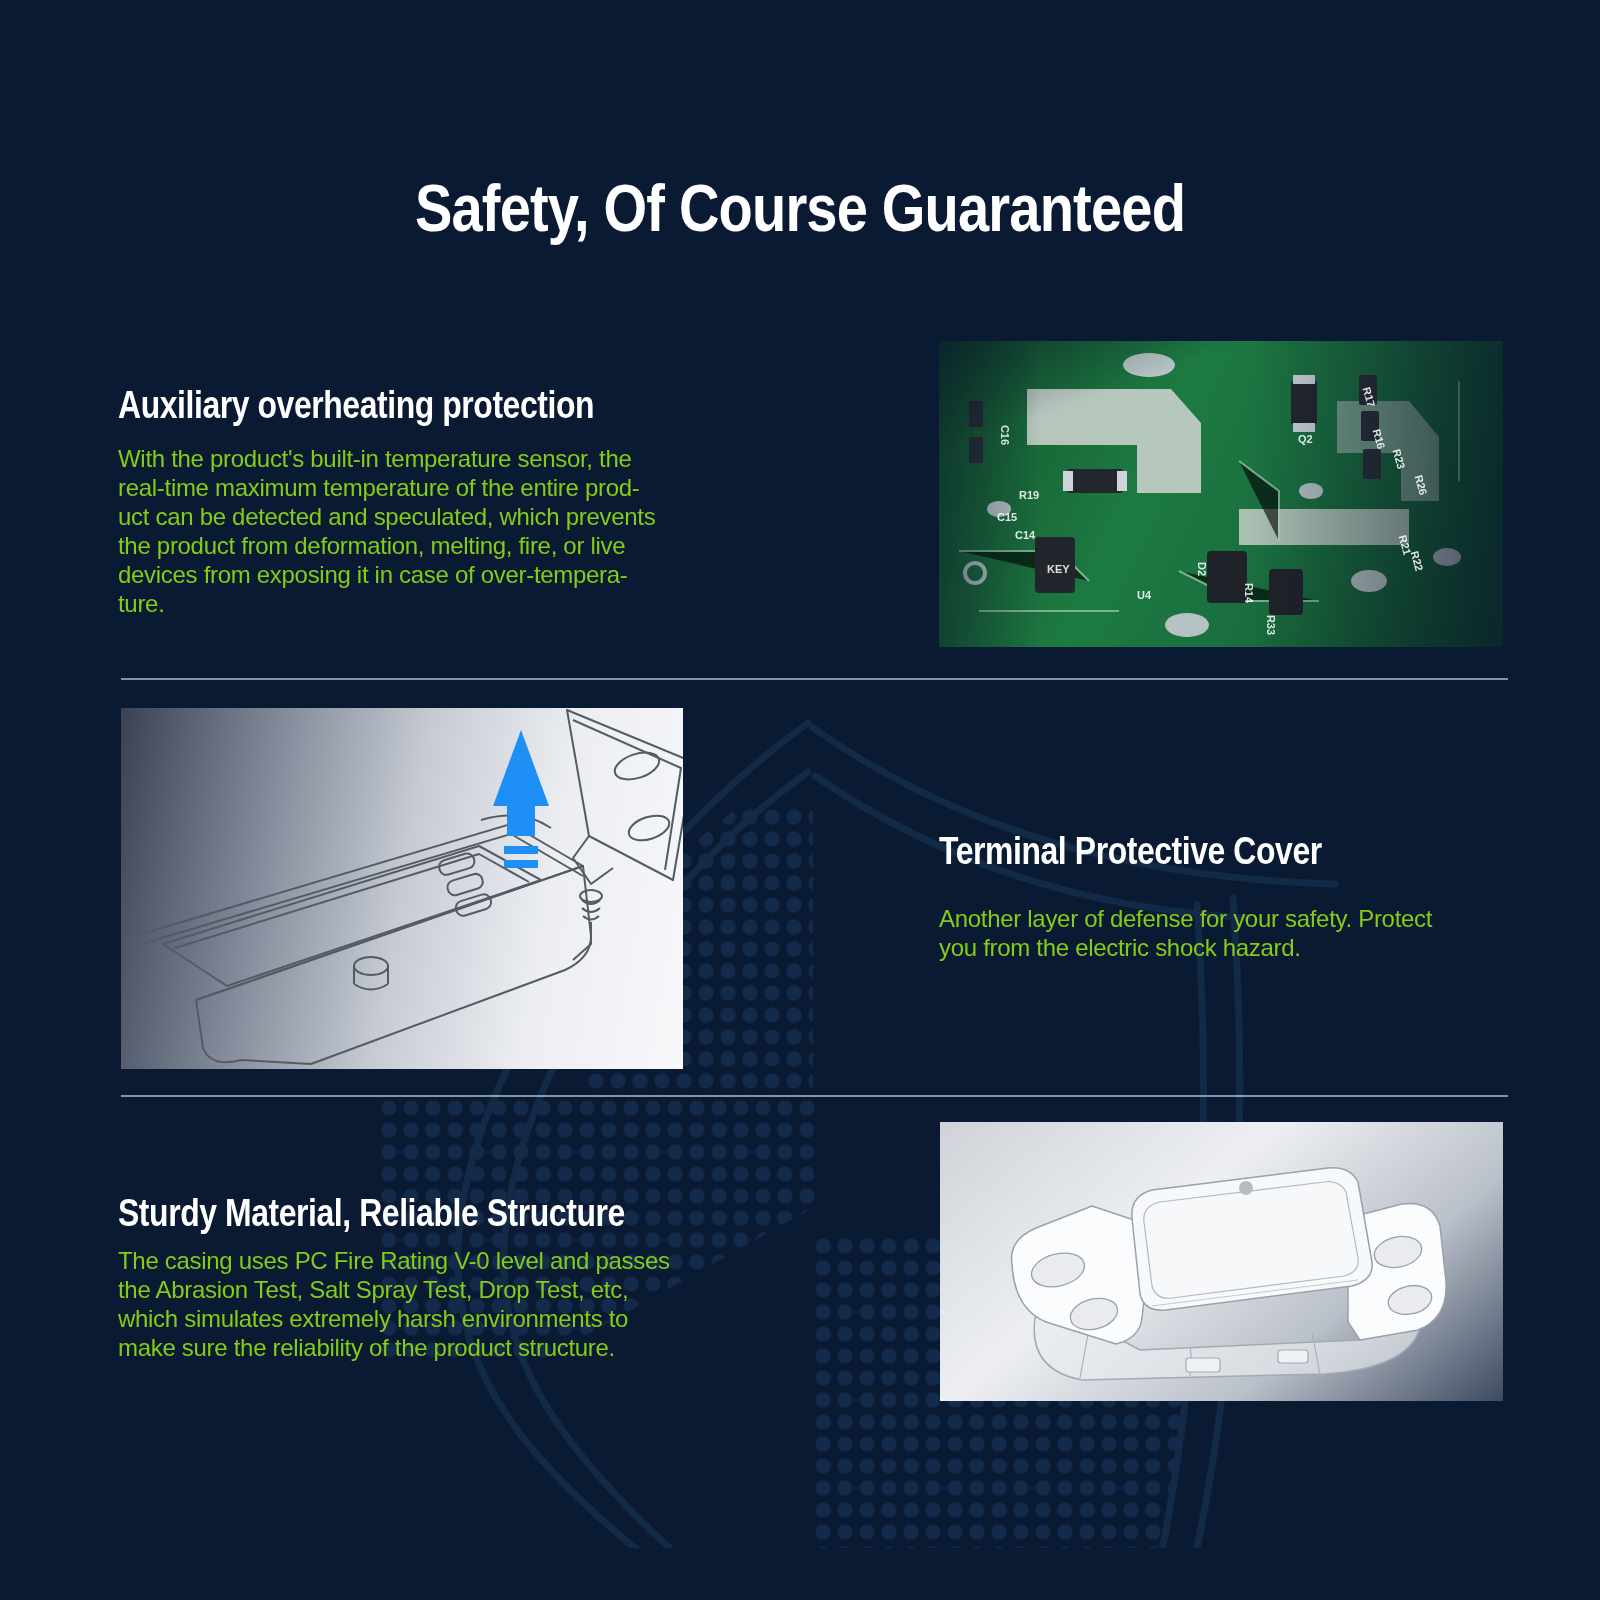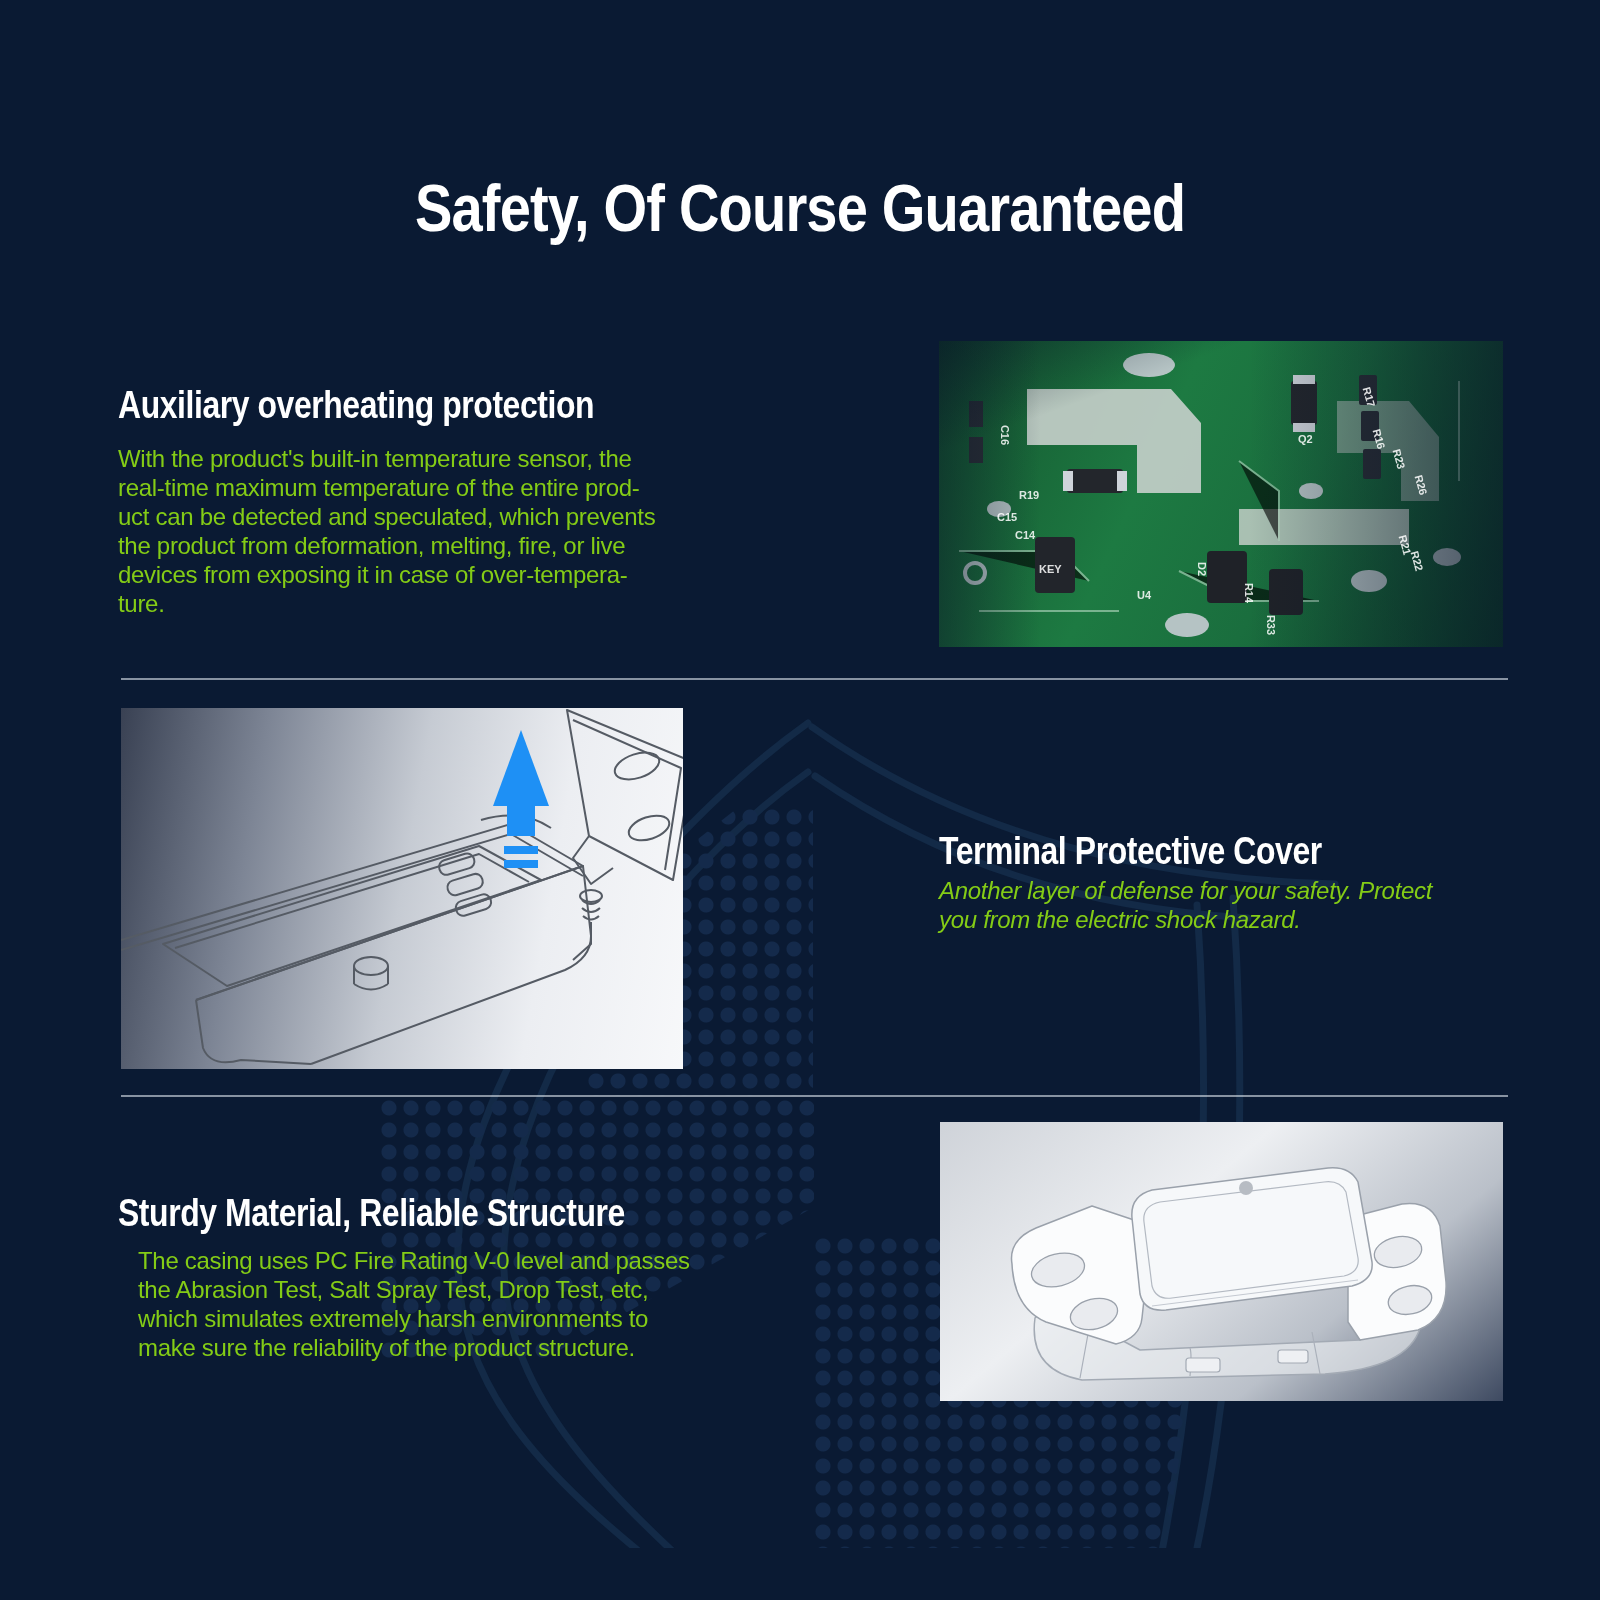--- a/index.html
+++ b/index.html
@@ -19,23 +19,23 @@
   
   .title{position:absolute;left:0;top:126px;width:1600px;text-align:center;z-index:3;
          font-size:66px;font-weight:700;letter-spacing:-1px;transform:scaleX(.85);}
   .h2{position:absolute;z-index:3;font-size:38px;font-weight:700;letter-spacing:-.5px;
       transform:scaleX(.84);transform-origin:left top;white-space:nowrap;}
   .body{position:absolute;z-index:3;font-size:24px;line-height:29px;letter-spacing:-.3px;
         color:#84cc16;white-space:pre-line;}
   .h2-1{left:118px;top:352px;}
   .body-1{left:118px;top:420px;}
   .h2-2{left:939px;top:798px;}
-  .body-2{left:939px;top:852px;font-style:italic;}
+  .body-2{left:939px;top:880px;}
   .h2-3{left:118px;top:1160px;}
-  .body-3{left:118px;top:1222px;margin-left:20px;}
+  .body-3{left:118px;top:1222px;}
   
   .divider{position:absolute;left:121px;width:1387px;height:2px;background:rgba(215,222,230,.62);z-index:2;}
   .div-1{top:678px;} .div-2{top:1095px;}
   
   .fig{position:absolute;z-index:2;overflow:hidden;}
   .fig-ntc{left:939px;top:341px;width:564px;height:306px;
            background:linear-gradient(115deg,#14532e 0%,#1d7a42 38%,#1a6e3e 62%,#0f4a2c 100%);}
   .fig-ntc .vignette{position:absolute;inset:0;
            background:linear-gradient(to right,rgba(8,20,40,.45) 0%,rgba(8,20,40,0) 18%,rgba(8,20,40,0) 55%,rgba(8,20,40,.45) 86%,rgba(8,20,40,.65) 100%),
                       linear-gradient(160deg,rgba(8,20,40,.5) 0%,rgba(8,20,40,0) 22%);}
@@ -115,21 +115,21 @@
         <ellipse cx="508" cy="216" rx="14" ry="9"></ellipse>
         <ellipse cx="60" cy="168" rx="12" ry="8"></ellipse>
         <ellipse cx="372" cy="150" rx="12" ry="8"></ellipse>
         <circle cx="36" cy="232" r="10" fill="none" stroke="#c6ccd3" stroke-width="4"></circle>
       </g>
     </svg>
     <span class="pcb-label" style="left:56px;top:88px;transform:rotate(90deg)">C16</span>
     <span class="pcb-label" style="left:80px;top:148px">R19</span>
     <span class="pcb-label" style="left:58px;top:170px">C15</span>
     <span class="pcb-label" style="left:76px;top:188px">C14</span>
-    <span class="pcb-label" style="left:100px;top:222px">KEY</span>
+    <span class="pcb-label" style="left:108px;top:222px">KEY</span>
     <span class="pcb-label" style="left:198px;top:248px">U4</span>
     <span class="pcb-label" style="left:359px;top:92px">Q2</span>
     <span class="pcb-label" style="left:256px;top:222px;transform:rotate(90deg)">D2</span>
     <span class="pcb-label" style="left:300px;top:246px;transform:rotate(90deg)">R14</span>
     <span class="pcb-label" style="left:420px;top:50px;transform:rotate(75deg)">R17</span>
     <span class="pcb-label" style="left:430px;top:92px;transform:rotate(75deg)">R16</span>
     <span class="pcb-label" style="left:450px;top:112px;transform:rotate(75deg)">R23</span>
     <span class="pcb-label" style="left:472px;top:138px;transform:rotate(75deg)">R26</span>
     <span class="pcb-label" style="left:456px;top:198px;transform:rotate(75deg)">R21</span>
     <span class="pcb-label" style="left:468px;top:214px;transform:rotate(75deg)">R22</span>

